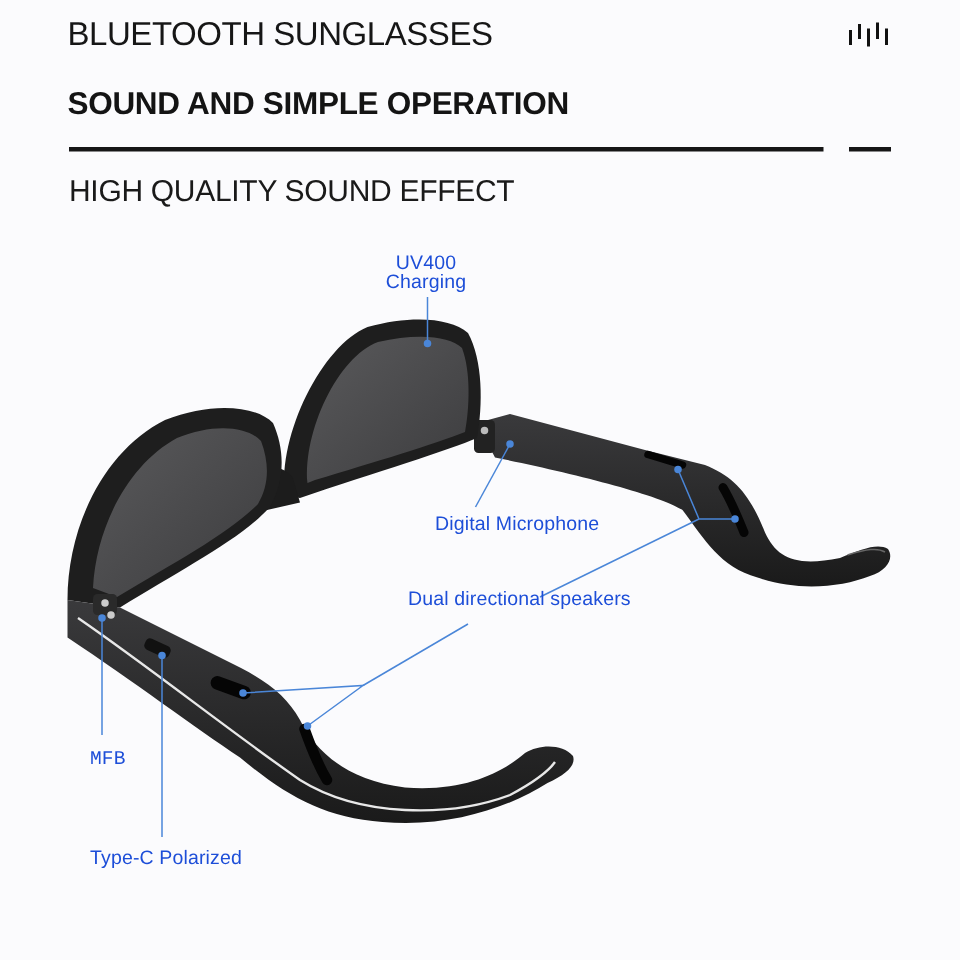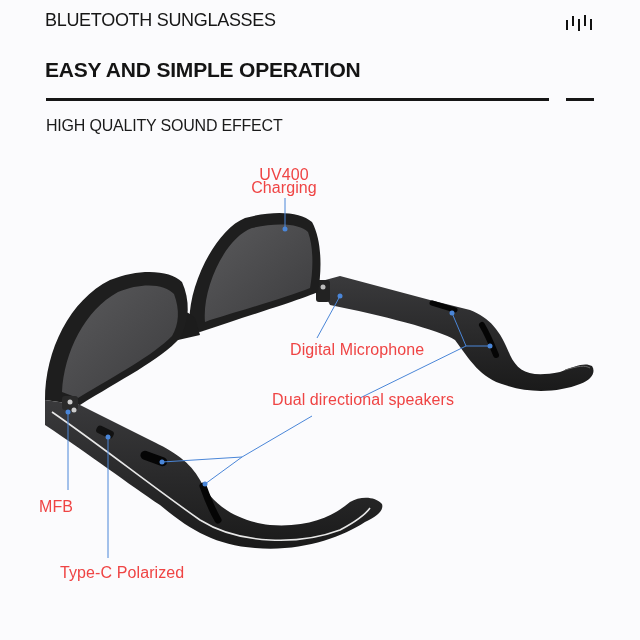--- a/index.html
+++ b/index.html
@@ -1,40 +1,40 @@
 <!DOCTYPE html>
 <html><head>
 <meta charset="utf-8">
 <style>
   html,body{margin:0;padding:0;}
   body{width:640px;height:640px;background:#fbfbfd;position:relative;overflow:hidden;font-family:"Liberation Sans","DejaVu Sans",sans-serif;color:#1a1a1a;}
-  .brand{position:absolute;left:45px;top:10px;font-size:18px;letter-spacing:-0.3px;color:#161616;}
+  .brand{position:absolute;left:45px;top:10px;font-size:22px;letter-spacing:-0.3px;color:#161616;}
   .sound-icon{position:absolute;left:565px;top:14px;width:30px;height:18px;}
   .headline{position:absolute;left:45px;top:58px;font-size:21px;font-weight:bold;letter-spacing:-0.2px;color:#141414;}
   .rule-main{position:absolute;left:46px;top:98px;width:503px;height:3px;background:#161616;}
   .rule-short{position:absolute;left:566px;top:98px;width:28px;height:3px;background:#161616;}
-  .sub{position:absolute;left:46px;top:117px;font-size:16px;color:#1a1a1a;letter-spacing:-0.2px;}
-  .callout{position:absolute;font-size:16px;color:#ef4444;letter-spacing:0.1px;}
+  .sub{position:absolute;left:46px;top:117px;font-size:20px;color:#1a1a1a;letter-spacing:-0.2px;}
+  .callout{position:absolute;font-size:13px;color:#1d4ed8;letter-spacing:0.1px;}
   .center{text-align:center;line-height:13px;}
   svg.art{position:absolute;left:0;top:0;}
 </style>
 </head>
 <body>
 
 <div class="brand">BLUETOOTH SUNGLASSES</div>
 
 <svg class="sound-icon" viewBox="0 0 30 18">
   <rect x="1" y="6" width="2" height="10" fill="#111"></rect>
   <rect x="7" y="2" width="2" height="10" fill="#111"></rect>
   <rect x="13" y="5" width="2" height="12" fill="#111"></rect>
   <rect x="19" y="1" width="2" height="11" fill="#111"></rect>
   <rect x="25" y="5" width="2" height="11" fill="#111"></rect>
 </svg>
 
-<div class="headline">EASY AND SIMPLE OPERATION</div>
+<div class="headline">SOUND AND SIMPLE OPERATION</div>
 <div class="rule-main"></div>
 <div class="rule-short"></div>
 <div class="sub">HIGH QUALITY  SOUND EFFECT</div>
 
 <svg class="art" width="640" height="640" viewBox="0 0 640 640">
   <defs>
     <linearGradient id="armGrad" x1="0" y1="0" x2="0" y2="1">
       <stop offset="0" stop-color="#3a3a3c"></stop>
       <stop offset="1" stop-color="#1a1a1a"></stop>
     </linearGradient>
@@ -99,14 +99,14 @@
     <circle cx="108" cy="437" r="2.5"></circle>
   </g>
 </svg>
 
 <div class="callout center" style="left:246px;top:168px;width:76px;">
   <div>UV400</div>
   <div>Charging</div>
 </div>
 <div class="callout" style="left:258px;top:341px;margin-left:32px;">Digital Microphone</div>
 <div class="callout" style="left:272px;top:391px;">Dual directional speakers</div>
-<div class="callout" style="left:39px;top:498px;">MFB</div>
+<div class="callout" style="left:60px;top:498px;font-family:Liberation Mono, monospace;">MFB</div>
 <div class="callout" style="left:60px;top:564px;">Type-C Polarized</div>
 
 </body></html>

